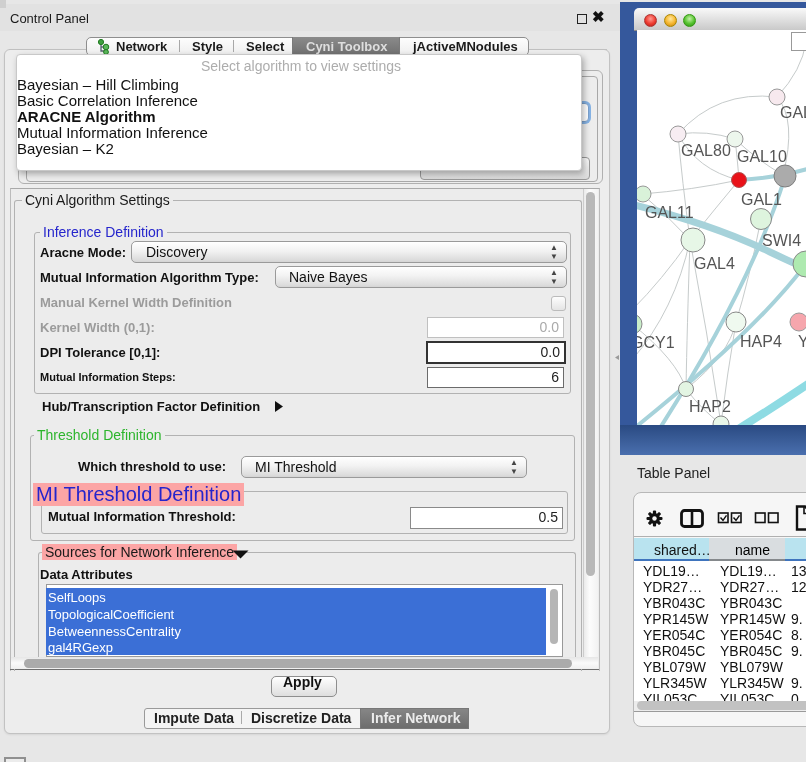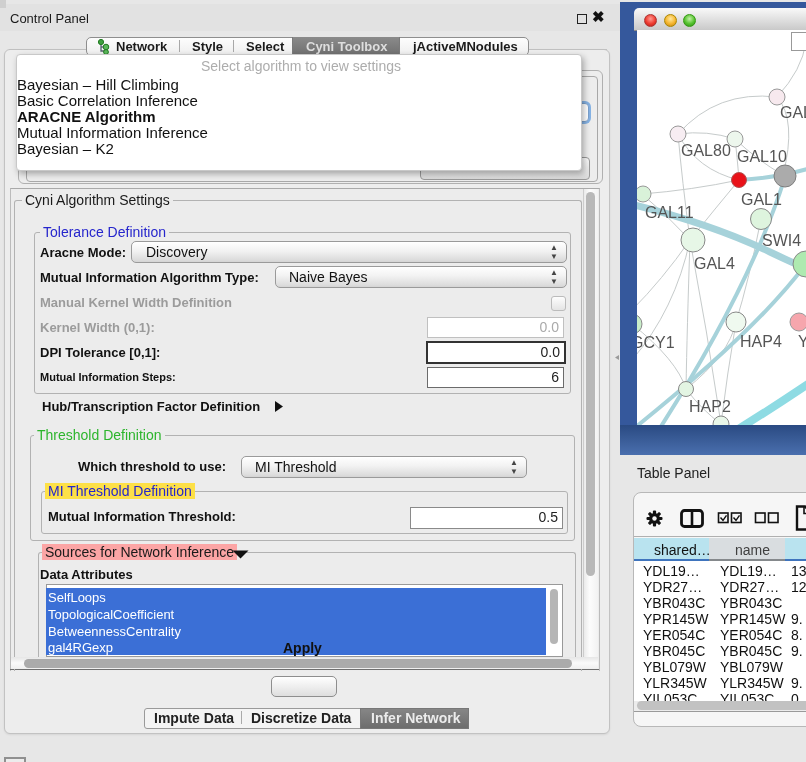--- a/index.html
+++ b/index.html
@@ -53,21 +53,21 @@
   <div class="abs" style="left:400px;top:103px;width:187px;height:17px;background:#fff;border:1px solid #7aa0cc;border-radius:4px;box-shadow:0 0 0 2px #85b2e4;"></div>
   <div class="abs" style="left:420px;top:157px;width:168px;height:21px;background:linear-gradient(#fafafa,#dadada);border:1px solid #999;border-radius:4px;"></div>
 
   <div class="abs" style="left:10px;top:188px;width:588px;height:482px;background:#ececec;border-top:1px solid #a9a9a9;border-left:1px solid #bbb;border-right:1px solid #bbb;"></div>
   <div class="abs" style="left:10px;top:669px;width:589px;height:1px;background:#6f6f6f;"></div>
 
   <div class="abs" style="left:14px;top:200px;width:566px;height:470px;border:1px solid #b2b2b2;border-bottom:none;border-radius:3px 3px 0 0;"></div>
   <div class="ftitle" style="left:22px;top:192px;font-size:14px;color:#1a1a1a;background:#ececec;">Cyni Algorithm Settings</div>
 
   <div class="fset" style="left:34px;top:232px;width:535px;height:160px;"></div>
-  <div class="ftitle" style="left:40px;top:224px;font-size:14px;color:#2525cc;background:#ececec;">Tolerance Definition</div>
+  <div class="ftitle" style="left:40px;top:224px;font-size:14px;color:#2525cc;background:#ececec;">Inference Definition</div>
 
   <div class="lbl bold" style="left:40px;top:245px;font-size:13px;color:#111;">Aracne Mode:</div>
   <div class="combo" style="left:131px;top:241px;width:434px;height:20px;">
     <div class="lbl" style="left:14px;top:2px;font-size:14px;color:#111;">Discovery</div>
     <div class="arr" style="top:1px;font-size:8px;">▲<br>▼</div>
   </div>
   <div class="lbl bold" style="left:40px;top:270px;font-size:13px;color:#111;">Mutual Information Algorithm Type:</div>
   <div class="combo" style="left:275px;top:266px;width:290px;height:20px;">
     <div class="lbl" style="left:13px;top:2px;font-size:14px;color:#111;">Naive Bayes</div>
     <div class="arr" style="top:1px;font-size:8px;">▲<br>▼</div>
@@ -87,21 +87,21 @@
     </svg>
 
   <div class="fset" style="left:30px;top:435px;width:543px;height:104px;"></div>
   <div class="ftitle" style="left:34px;top:427px;font-size:14px;color:#2db52d;background:#ececec;">Threshold Definition</div>
   <div class="lbl bold" style="left:78px;top:459px;font-size:13px;color:#111;">Which threshold to use:</div>
   <div class="combo" style="left:241px;top:456px;width:284px;height:20px;">
     <div class="lbl" style="left:13px;top:2px;font-size:14px;color:#111;">MI Threshold</div>
     <div class="arr" style="top:1px;font-size:8px;">▲<br>▼</div>
   </div>
   <div class="fset" style="left:41px;top:491px;width:525px;height:41px;"></div>
-  <div class="ftitle" style="left:45px;top:483px;font-size:14px;color:#2525cc;background:#fde047;">MI Threshold Definition</div>
+  <div class="ftitle" style="left:33px;top:483px;font-size:20px;color:#2525cc;background:#fca5a5;">MI Threshold Definition</div>
   <div class="lbl bold" style="left:48px;top:509px;font-size:13px;color:#111;">Mutual Information Threshold:</div>
   <div class="tfield" style="left:410px;top:507px;width:147px;height:19px;border-color:#8a8a8a;padding:1px 4px 0 0;">0.5</div>
 
   <div class="abs" style="left:38px;top:552px;width:536px;height:105px;border:1px solid #b2b2b2;border-bottom:none;border-radius:3px 3px 0 0;"></div>
   <div class="ftitle" style="left:42px;top:544px;font-size:14px;color:#1a1a1a;background:#fca5a5;">Sources for Network Inference</div>
   <svg class="abs" style="left:232px;top:550px;" width="17" height="9">
       <path d="M0.5,0.5 L16.5,0.5 L8.5,8.5 Z" fill="#111"></path>
     </svg>
   <div class="lbl bold" style="left:40px;top:567px;font-size:13px;color:#111;">Data Attributes</div>
 
@@ -112,21 +112,21 @@
   <div class="lbl" style="left:48px;top:624px;font-size:13px;color:#fff;">BetweennessCentrality</div>
   <div class="lbl" style="left:48px;top:640px;font-size:13px;color:#fff;">gal4RGexp</div>
   <div class="abs" style="left:550px;top:589px;width:8px;height:55px;background:#b5b5b5;border-radius:4px;"></div>
 
   <div class="abs" style="left:583px;top:189px;width:14px;height:480px;background:linear-gradient(90deg,#eaeaea,#fcfcfc 40%,#f2f2f2);border-left:1px solid #ccc;"></div>
   <div class="abs" style="left:586px;top:192px;width:9px;height:384px;background:#b8b8b8;border-radius:4.5px;"></div>
   <div class="abs" style="left:11px;top:657px;width:587px;height:12px;background:linear-gradient(#e6e6e6,#fafafa 50%,#efefef);"></div>
   <div class="abs" style="left:24px;top:659px;width:548px;height:9px;background:#ababab;border-radius:4.5px;"></div>
 
   <div class="abs" style="left:271px;top:676px;width:64px;height:19px;background:linear-gradient(#ffffff,#f0f0f0 45%,#dedede);border:1px solid #8e8e8e;border-radius:5px;"></div>
-  <div class="lbl bold" style="left:283px;top:640px;font-size:14px;color:#111;">Apply</div>
+  <div class="lbl bold" style="left:283px;top:674px;font-size:14px;color:#111;">Apply</div>
 
   <div class="abs" style="left:144px;top:708px;width:322px;height:19px;background:#f4f4f4;border:1px solid #9a9a9a;border-radius:3px;"></div>
   <div class="abs" style="left:360px;top:708px;width:107px;height:19px;background:linear-gradient(#868686,#6d6d6d);border:1px solid #787878;"></div>
   <div class="abs" style="left:241px;top:711px;width:1px;height:13px;background:#aaa;"></div>
   <div class="lbl bold" style="left:154px;top:710px;font-size:14px;color:#222;">Impute Data</div>
   <div class="lbl bold" style="left:251px;top:710px;font-size:14px;color:#222;">Discretize Data</div>
   <div class="lbl bold" style="left:371px;top:710px;font-size:14px;color:#ececec;">Infer Network</div>
 
   <div class="abs" style="left:4px;top:757px;width:18px;height:12px;border:2px solid #909090;background:#ececec;"></div>
 
@@ -242,21 +242,21 @@
       <path d="M152,1.5 h8 l7,7 v16 h-15 z"></path>
       <path d="M159,1.5 v7 h8" stroke-width="1.6"></path>
     </g>
   </svg>
 
   <div class="abs" style="left:634px;top:536px;width:172px;height:25px;border-top:1px solid #b0b0b0;">
     <div class="abs" style="left:0;top:1px;width:75px;height:21px;background:#b9e3ef;border-bottom:2px solid #3f74bd;"></div>
     <div class="abs" style="left:75px;top:1px;width:76px;height:21px;background:#d9dde0;border-bottom:2px solid #85898c;"></div>
     <div class="abs" style="left:151px;top:1px;width:21px;height:21px;background:#b9e3ef;border-bottom:2px solid #3f74bd;"></div>
     <div class="lbl" style="left:20px;top:5px;font-size:14px;color:#111;">shared…</div>
-    <div class="lbl" style="left:101px;top:5px;font-size:14px;color:#404040;">name</div>
+    <div class="lbl" style="left:101px;top:5px;font-size:14px;color:#000000;">name</div>
   </div>
   <div class="abs" style="left:634px;top:561px;width:172px;height:140px;background:#fff;font-size:14px;color:#111;overflow:hidden;">
     <div class="lbl" style="left:9px;top:2px;">YDL19…</div>
       <div class="lbl" style="left:86px;top:2px;">YDL19…</div>
       <div class="lbl" style="left:157px;top:2px;">13</div>
     <div class="lbl" style="left:9px;top:18px;">YDR27…</div>
       <div class="lbl" style="left:86px;top:18px;">YDR27…</div>
       <div class="lbl" style="left:157px;top:18px;">12</div>
     <div class="lbl" style="left:9px;top:34px;">YBR043C</div>
       <div class="lbl" style="left:86px;top:34px;">YBR043C</div>

